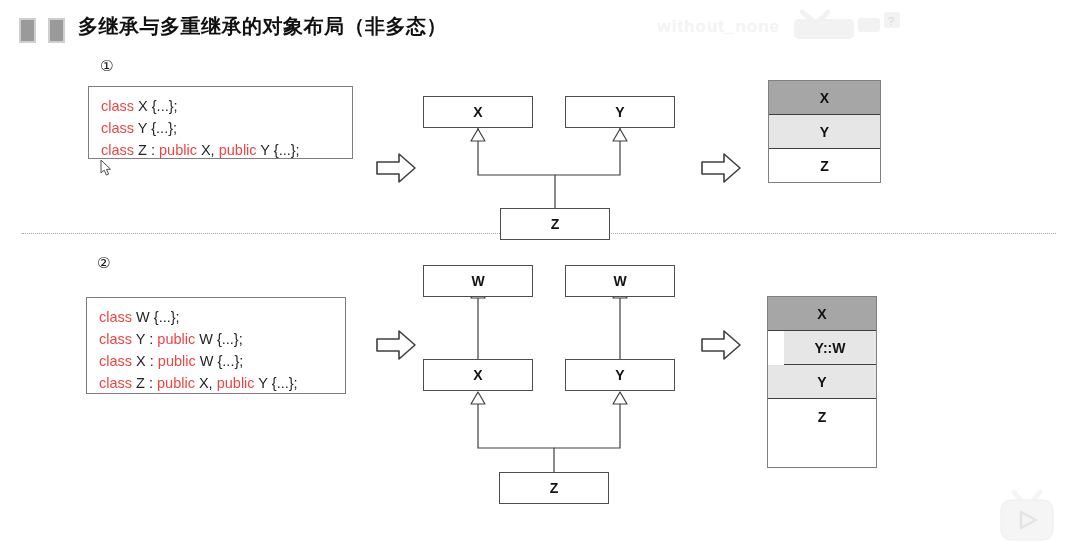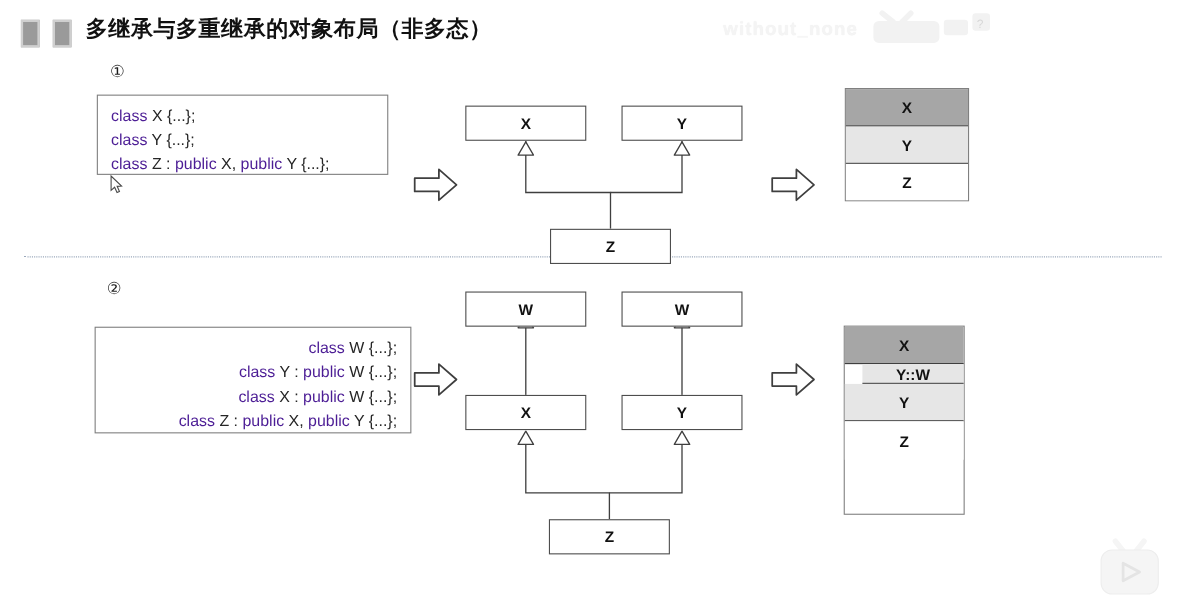--- a/index.html
+++ b/index.html
@@ -89,21 +89,21 @@
     position: absolute;
     border: 1px solid #7f7f7f;
     background: #ffffff;
     box-sizing: border-box;
     padding: 8px 12px;
     font-size: 14.5px;
     line-height: 22px;
     color: #262626;
     white-space: nowrap;
   }
-  .kw { color: #4c1d95; }
+  .kw { color: #ef4444; }
 
   
   .big-arrow { position: absolute; width: 42px; height: 34px; }
 
   
   .uml-box {
     position: absolute;
     border: 1.4px solid #4d4d4d;
     background: #ffffff;
     box-sizing: border-box;
@@ -216,21 +216,21 @@
     <div class="mem-row mem-dark" style="height:34px;">X</div>
     <div class="mem-row mem-light" style="height:34px;">Y</div>
     <div class="mem-row mem-white" style="height:33px;">Z</div>
   </div>
 </div>
 
 <div class="section" id="section-2">
 
   <div class="circle-number" style="left:97px; top:15px;">②</div>
 
-  <div class="code-box" id="code-box-2" style="left:86px; top:57px; width:288px; height:97px;text-align:right;">
+  <div class="code-box" id="code-box-2" style="left:86px; top:57px; width:260px; height:97px;">
     <div><span class="kw">class</span> W {...};</div>
     <div><span class="kw">class</span> Y : <span class="kw">public</span> W {...};</div>
     <div><span class="kw">class</span> X : <span class="kw">public</span> W {...};</div>
     <div><span class="kw">class</span> Z : <span class="kw">public</span> X, <span class="kw">public</span> Y {...};</div>
   </div>
 
   <svg class="big-arrow" style="left:375px; top:88px;" viewBox="0 0 42 34">
     <path d="M2 11 L24 11 L24 3 L40 17 L24 31 L24 23 L2 23 Z" fill="#ffffff" stroke="#3f3f3f" stroke-width="1.6" stroke-linejoin="round"></path>
   </svg>
 
@@ -254,17 +254,17 @@
   <div class="uml-box" style="left:423px; top:119px; width:110px; height:32px;">X</div>
   <div class="uml-box" style="left:565px; top:119px; width:110px; height:32px;">Y</div>
   <div class="uml-box" style="left:499px; top:232px; width:110px; height:32px;">Z</div>
 
   <svg class="big-arrow" style="left:700px; top:88px;" viewBox="0 0 42 34">
     <path d="M2 11 L24 11 L24 3 L40 17 L24 31 L24 23 L2 23 Z" fill="#ffffff" stroke="#3f3f3f" stroke-width="1.6" stroke-linejoin="round"></path>
   </svg>
 
   <div class="mem-layout" style="left:767px; top:56px; width:110px; height:172px;">
     <div class="mem-row mem-dark" style="height:34px;">X</div>
-    <div class="mem-row mem-light" style="height:18px;margin-left:16px;">Y::W</div>
+    <div class="mem-row mem-light" style="height:34px;margin-left:16px;">Y::W</div>
     <div class="mem-row mem-light" style="height:34px;">Y</div>
     <div class="mem-row mem-white" style="height:35px;">Z</div>
   </div>
 </div>
 
 </body></html>

